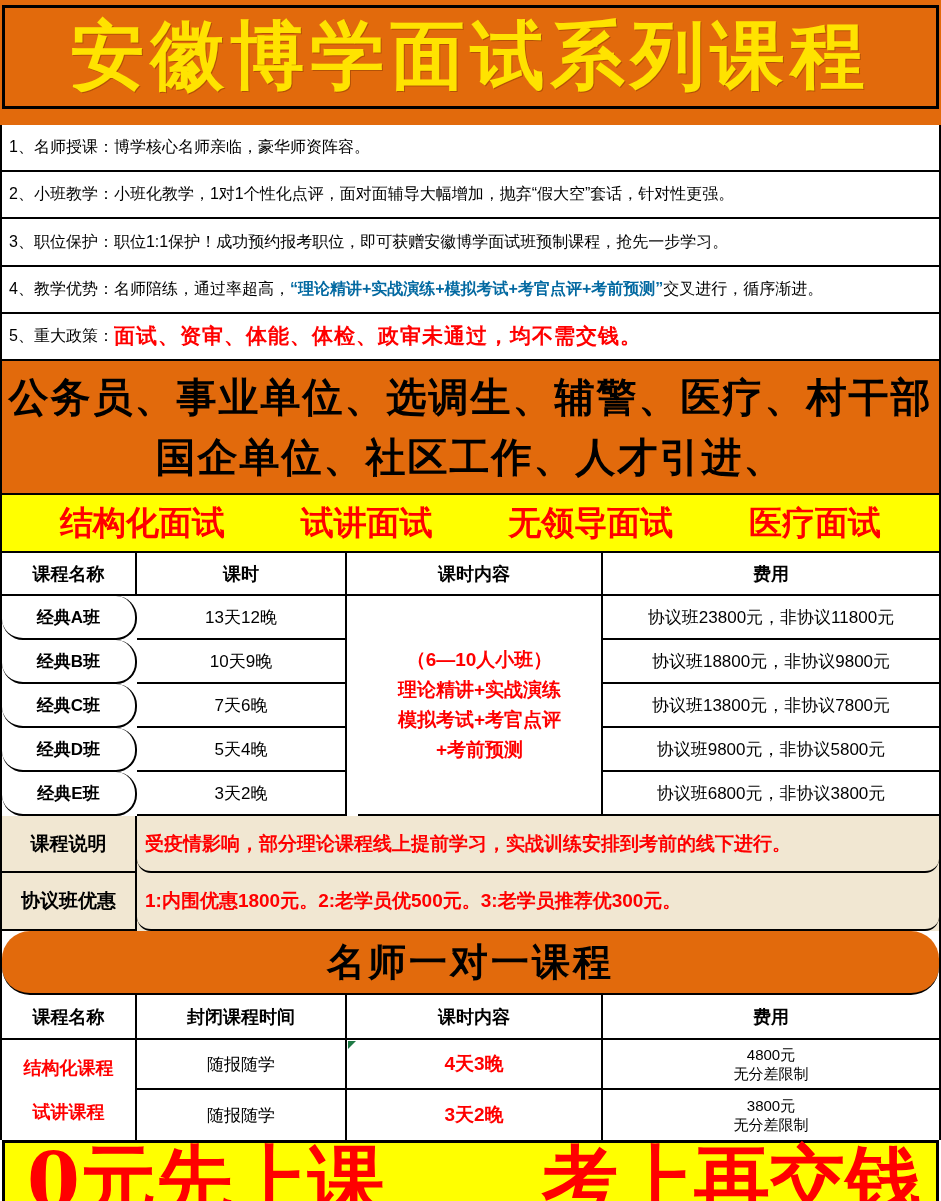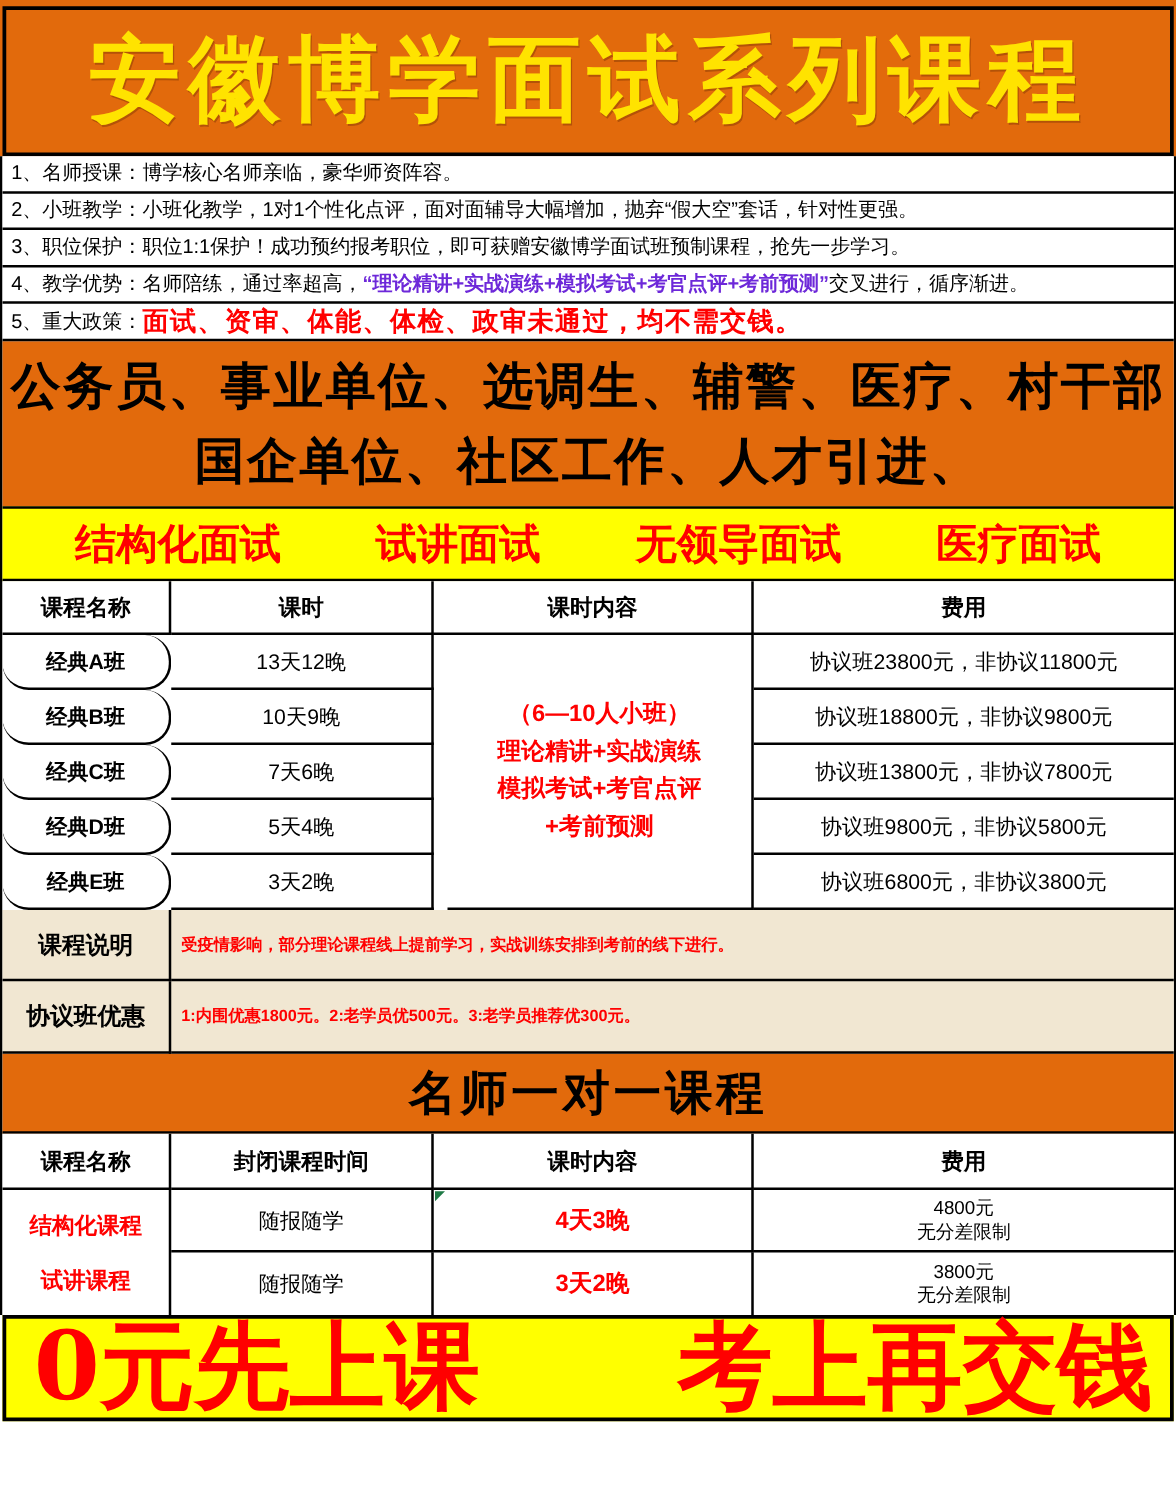--- a/index.html
+++ b/index.html
@@ -2,33 +2,33 @@
 <html><head>
 <meta charset="utf-8">
 <style>
   * { margin:0; padding:0; box-sizing:border-box; }
   html,body { background:#ffffff; }
   body { font-family:"Liberation Sans", sans-serif; color:#000; }
   .page { width:941px; height:1201px; background:#fff; overflow:hidden; }
 
   
   .hero { height:125px; background:#E26A0C; padding:5px 2px 0 2px; }
-  .hero-inner { height:120px; border:3px solid #000; display:flex; align-items:center; justify-content:center; }
+  .hero-inner { height:104px; border:3px solid #000; display:flex; align-items:center; justify-content:center; }
   .hero-title { color:#FFE300; font-size:74px; font-weight:bold; letter-spacing:6px;
                 font-family:"DejaVu Serif","Liberation Serif",serif; white-space:nowrap;
                 text-shadow:1px 1px 0 #b35208; }
 
   
   .frame { border-left:2px solid #000; border-right:2px solid #000; }
 
   
-  .features { height:148px; display:flex; flex-direction:column; background:#fff; }
+  .features { height:236px; display:flex; flex-direction:column; background:#fff; }
   .feature-row { flex:1; border-bottom:2px solid #000; display:flex; align-items:center;
                  padding-left:7px; font-size:16px; white-space:nowrap; overflow:hidden; }
-  .red-strong { color:#6d28d9; font-weight:bold; }
+  .red-strong { color:#0369a1; font-weight:bold; }
   .red-big { color:#FF0000; font-weight:bold; font-size:21px;
              font-family:"DejaVu Serif","Liberation Serif",serif; letter-spacing:1px; }
 
   
   .jobs { height:132px; background:#E26A0C; display:flex; flex-direction:column;
           align-items:center; justify-content:center; }
   .jobs div { font-size:40px; font-weight:bold; line-height:60px; letter-spacing:2px; white-space:nowrap; }
 
   
   .types { height:60px; background:#FFFF00; border-top:2px solid #000; border-bottom:2px solid #000;
@@ -52,25 +52,25 @@
   .name-merged { flex-direction:column; justify-content:space-around; color:#FF0000; font-weight:bold; font-size:18px; padding:6px 4px; }
   .rel { position:relative; }
   .corner-marker { position:absolute; top:1px; left:1px; width:0; height:0;
                    border-top:8px solid #1F7A46; border-right:8px solid transparent; }
 
   
   .notes { display:grid; grid-template-columns:135px 1fr; grid-template-rows:57px 58px; background:#F1E7D2; }
   .note-label { border-right:2px solid #000; border-bottom:2px solid #000; display:flex;
                 align-items:center; justify-content:center; font-weight:bold; font-size:19px; }
   .note-text { border-bottom:2px solid #000; display:flex; align-items:center; padding-left:8px;
-               color:#FF0000; font-weight:bold; font-size:13px; white-space:nowrap; overflow:hidden; }
+               color:#FF0000; font-weight:bold; font-size:19px; white-space:nowrap; overflow:hidden;border-radius:14px; }
 
   
   .banner2 { height:64px; background:#E26A0C; border-bottom:2px solid #000;
-             display:flex; align-items:center; justify-content:center; }
+             display:flex; align-items:center; justify-content:center;border-radius:28px; }
   .banner2 div { font-size:38px; font-weight:bold; letter-spacing:3px; }
 
   
   .bottom { height:109px; padding:0 2px 4px 2px; background:#fff; }
   .bottom-inner { height:85px; background:#FFFF00; border:3px solid #000; display:flex;
                   align-items:center; justify-content:space-between; padding:0 14px 0 22px; }
   .bottom-inner span { color:#FF0000; font-weight:bold; font-size:76px; white-space:nowrap;
                        font-family:"DejaVu Serif","Liberation Serif",serif; }
 </style>
 </head>

